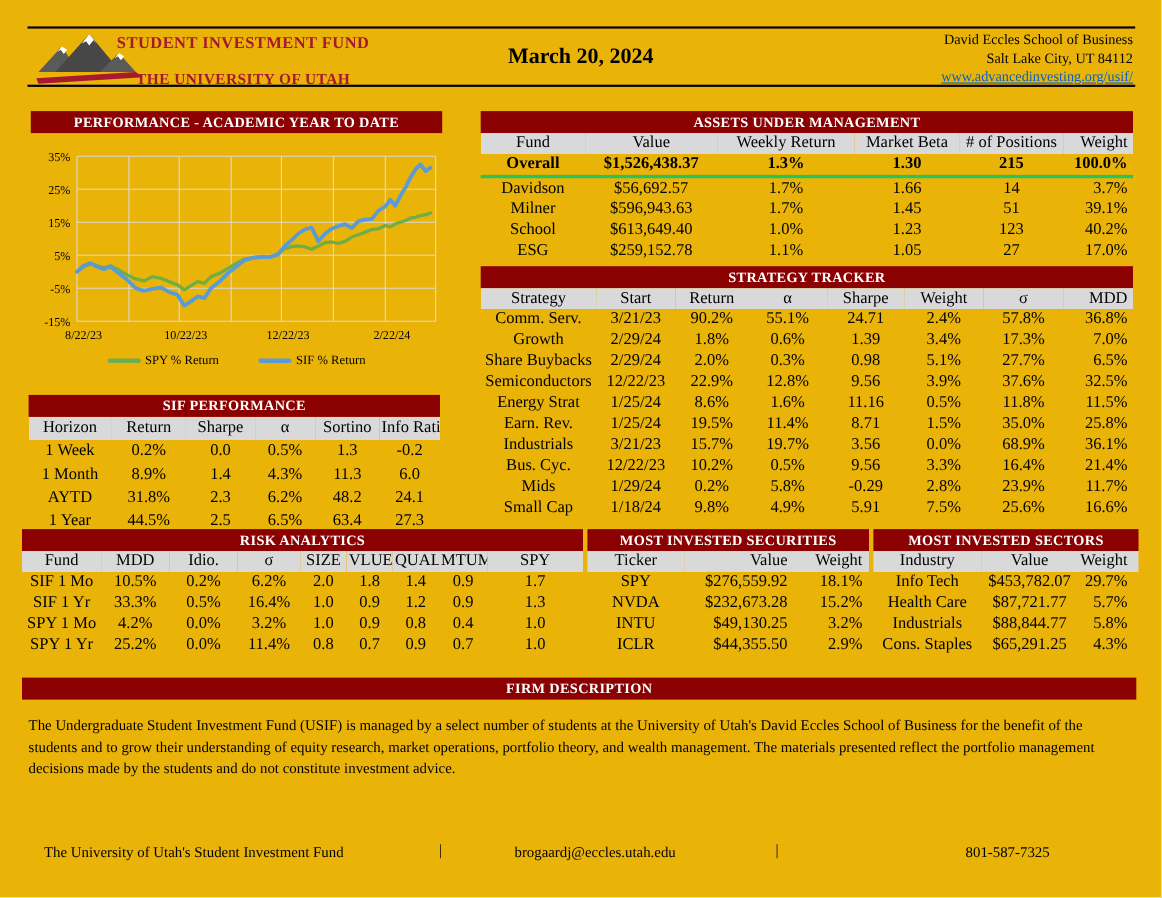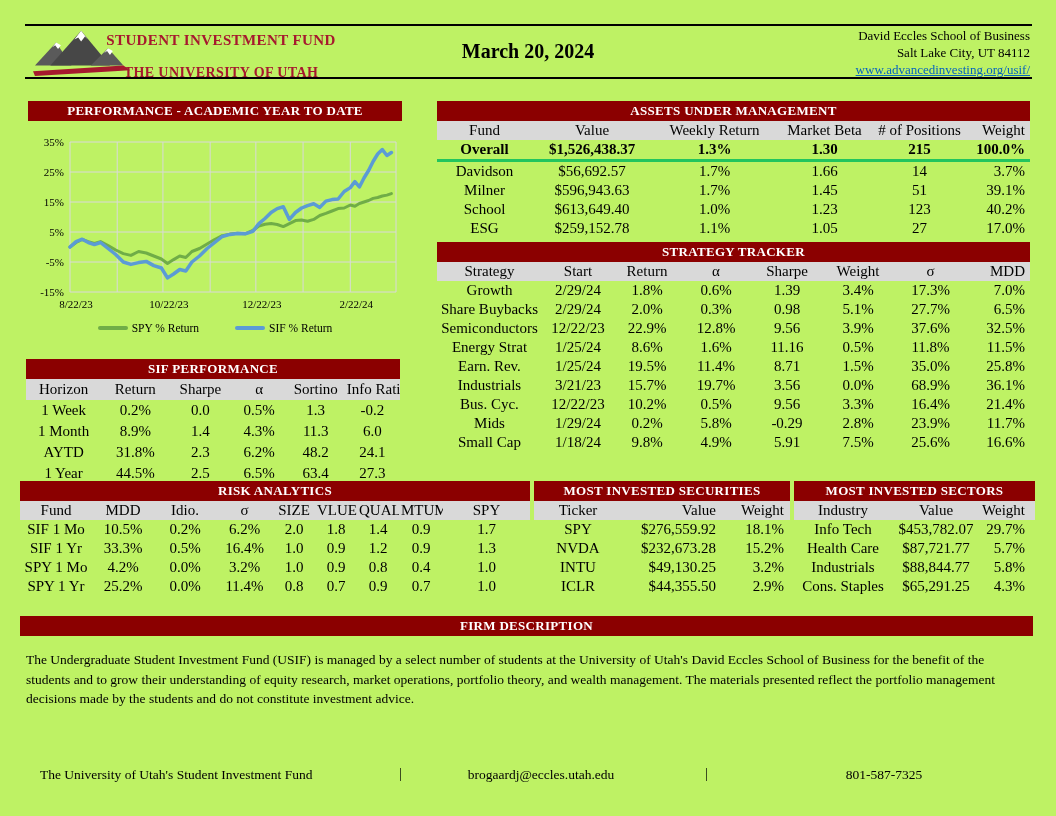--- a/index.html
+++ b/index.html
@@ -1,18 +1,18 @@
 <!DOCTYPE html>
 <html><head>
 <meta charset="utf-8">
 <style>
   * { margin:0; padding:0; box-sizing:border-box; }
   html,body { background:#ffffff; }
   body { font-family:"Liberation Serif", serif; color:#000; }
-  #page { position:relative; width:1056px; height:816px; background:#bef264; overflow:hidden; }
+  #page { position:relative; width:1056px; height:816px; background:#eab308; overflow:hidden; }
 
   
   .hrule { position:absolute; left:25px; width:1007px; height:2px; background:#000; }
   #rule-top { top:24px; }
   #rule-bottom { top:77px; }
   #logo { position:absolute; left:30px; top:27px; width:108px; height:50px; }
   #org-block { position:absolute; left:106px; top:32px; width:230px; text-align:center; color:#A6192E; font-weight:bold; }
   #org-line1 { font-size:15px; letter-spacing:.4px; }
   #org-line2 { font-size:14px; letter-spacing:.4px; margin-top:16px; }
   #report-date { position:absolute; left:398px; top:40px; width:260px; text-align:center; font-size:20px; font-weight:bold; }
@@ -270,20 +270,30 @@
             <td>Return</td>
             <td>α</td>
             <td>Sharpe</td>
             <td>Weight</td>
             <td>σ</td>
             <td>MDD</td>
           </tr>
         </thead>
         <tbody>
           <tr>
+            <td>Comm. Serv.</td>
+            <td>3/21/23</td>
+            <td>90.2%</td>
+            <td>55.1%</td>
+            <td>24.71</td>
+            <td>2.4%</td>
+            <td>57.8%</td>
+            <td>36.8%</td>
+          </tr>
+          <tr>
             <td>Growth</td>
             <td>2/29/24</td>
             <td>1.8%</td>
             <td>0.6%</td>
             <td>1.39</td>
             <td>3.4%</td>
             <td>17.3%</td>
             <td>7.0%</td>
           </tr>
           <tr>
@@ -505,15 +515,15 @@
       </table>
   </div>
 
   <div class="banner" style="left:20px;top:616px;width:1013px;">FIRM DESCRIPTION</div>
   <div id="firm-text">The Undergraduate Student Investment Fund (USIF) is managed by a select number of students at the University of Utah's David Eccles School of Business for the benefit of the students and to grow their understanding of equity research, market operations, portfolio theory, and wealth management. The materials presented reflect the portfolio management decisions made by the students and do not constitute investment advice.</div>
 
   <span class="footer-item" style="left:40px;">The University of Utah's Student Investment Fund</span>
   <span class="footer-sep" style="left:399px;">|</span>
   <span class="footer-item" style="left:541px;transform:translateX(-50%);">brogaardj@eccles.utah.edu</span>
   <span class="footer-sep" style="left:705px;">|</span>
-  <span class="footer-item" style="left:884px;transform:translateX(-50%);">801-587-7325</span>
+  <span class="footer-item" style="left:916px;transform:translateX(-50%);">801-587-7325</span>
 
 </div>
 
 </body></html>

